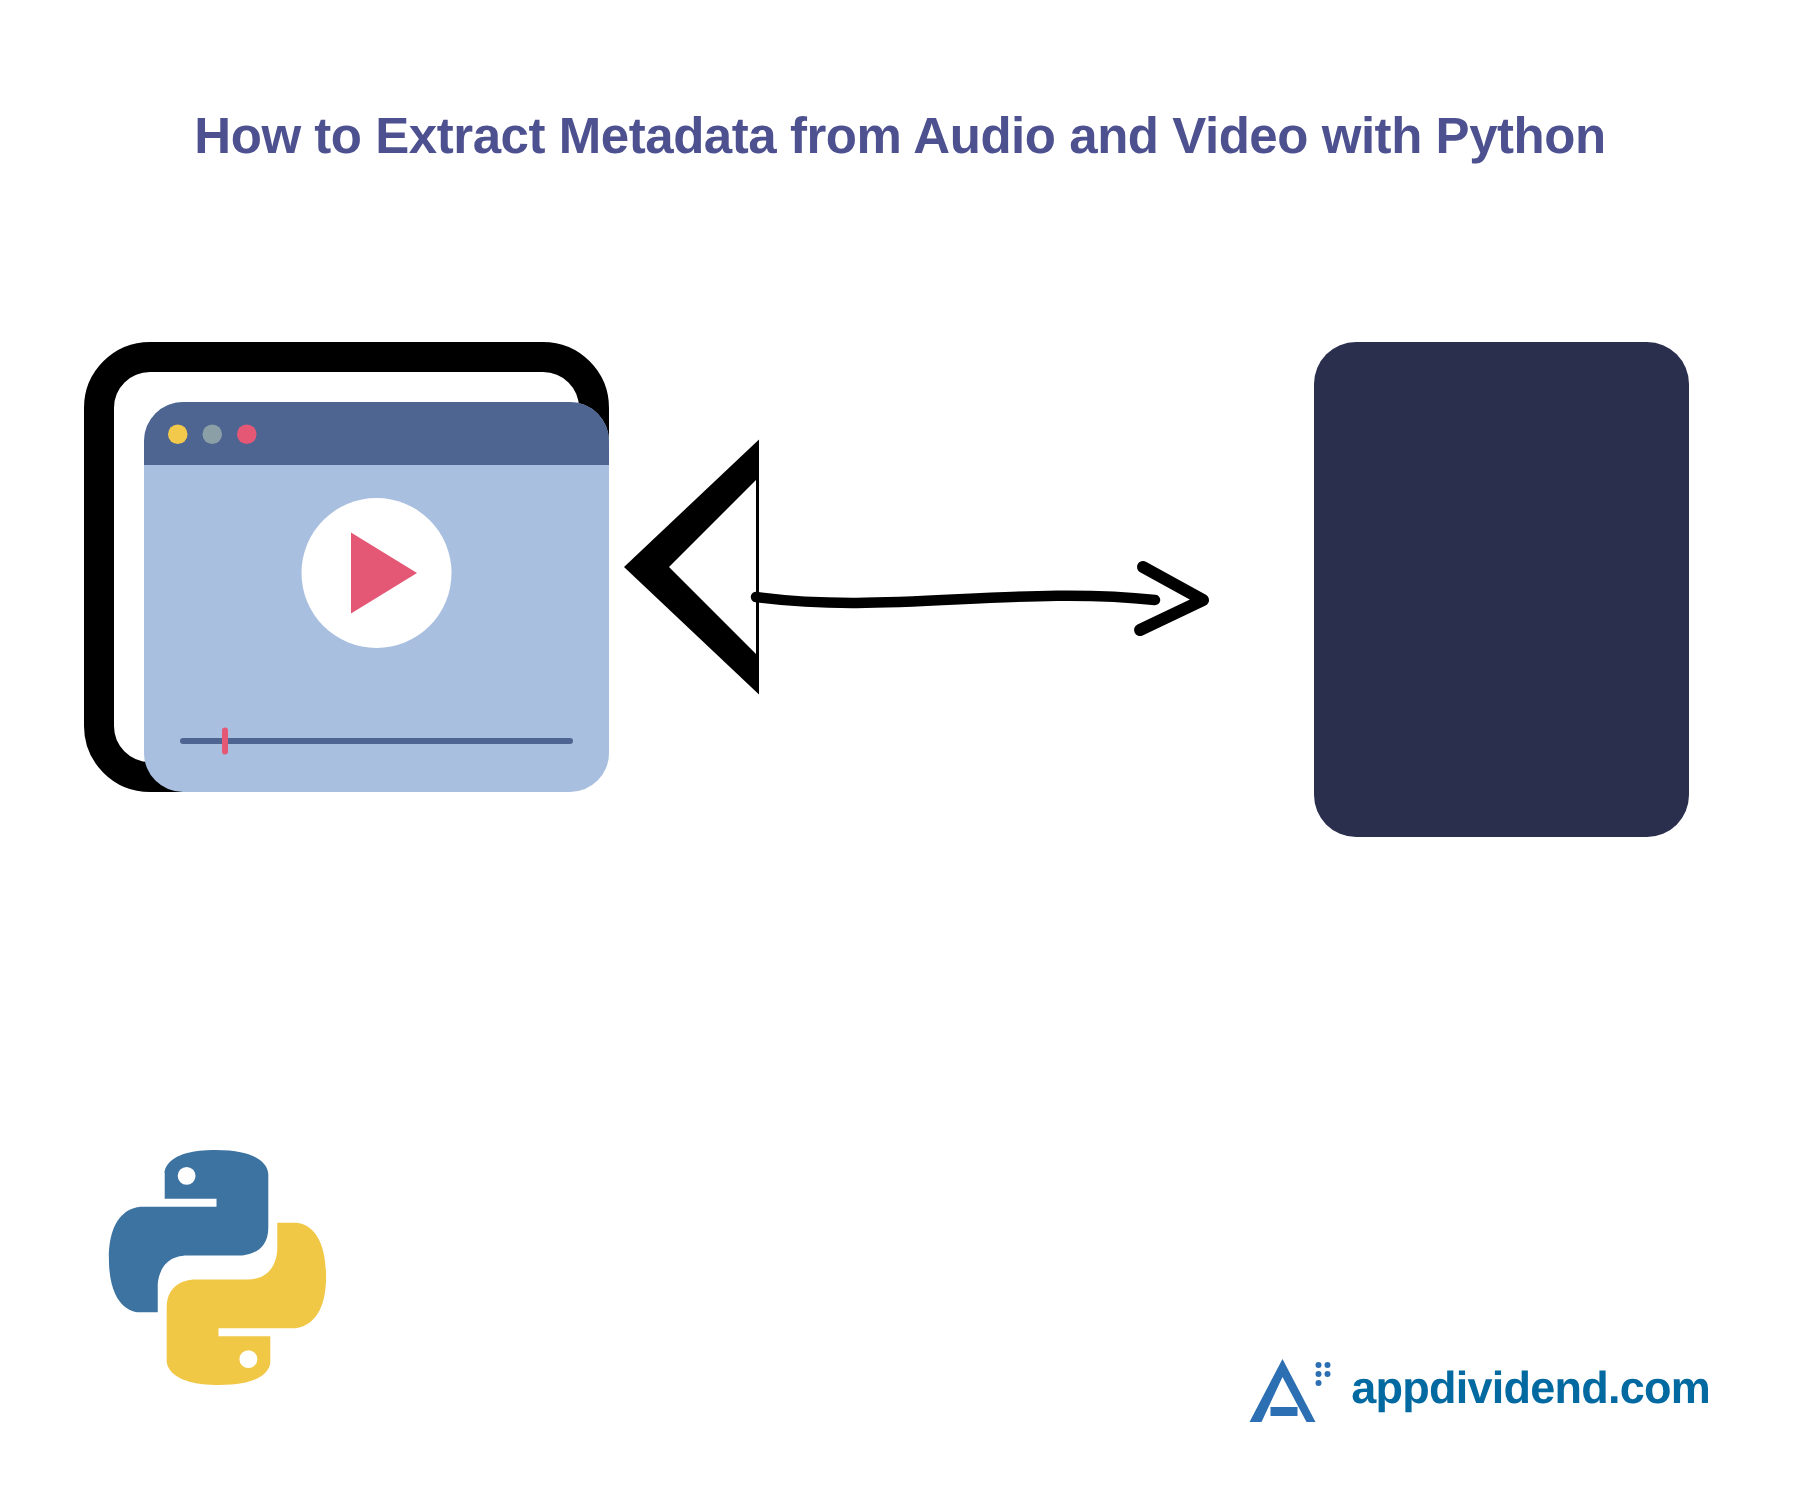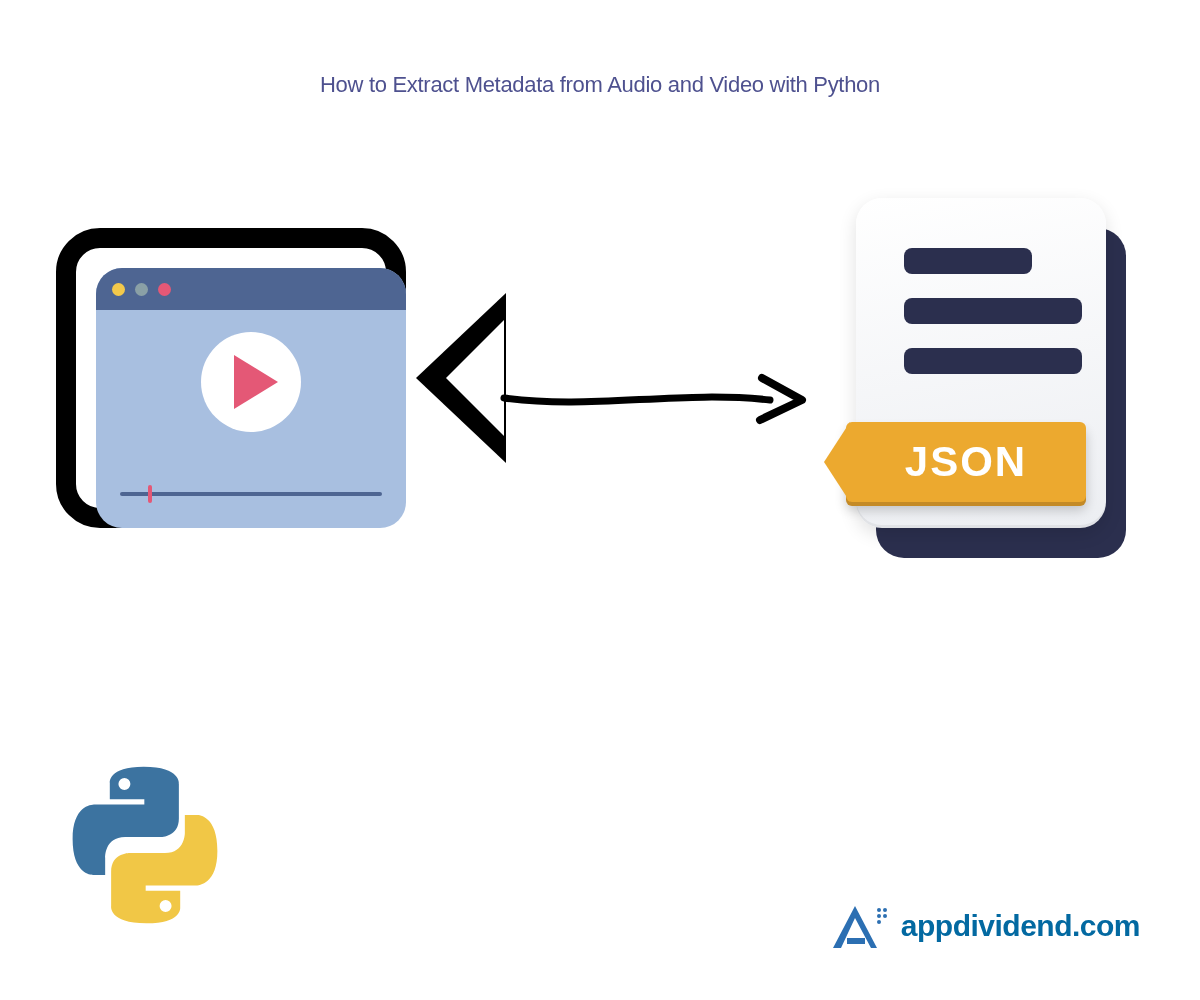--- a/index.html
+++ b/index.html
@@ -10,22 +10,22 @@
       font-family: Arial, Helvetica, sans-serif;
       position: relative;
       overflow: hidden;
     }
     .title {
       position: absolute;
       top: 72px;
       left: 0;
       width: 100%;
       text-align: center;
-      font-size: 22px;
-      font-weight: 400;
+      font-size: 34px;
+      font-weight: 700;
       color: #4e518f;
       letter-spacing: -0.3px;
     }
 
     
     .camera {
       position: absolute;
       left: 56px;
       top: 228px;
       width: 400px;
@@ -248,28 +248,20 @@
   <div class="camera-lens"></div>
 </div>
 
 <svg class="arrow" viewBox="0 0 310 60">
   <path d="M4,28 C90,40 180,20 270,30" stroke="#000" stroke-width="7" fill="none" stroke-linecap="round"></path>
   <path d="M262,8 L302,30 L260,50" stroke="#000" stroke-width="8" fill="none" stroke-linecap="round" stroke-linejoin="round"></path>
 </svg>
 
 <div class="jsondoc">
   <div class="doc-shadow"></div>
-  <div class="doc-front">
-    <div class="doc-line l1"></div>
-    <div class="doc-line l2"></div>
-    <div class="doc-line l3"></div>
-    <div class="json-badge">
-      <span class="json-text">JSON</span>
-    </div>
-  </div>
 </div>
 
 <svg class="pylogo" viewBox="0 0 256 256">
   <path fill="#3c73a0" d="M126 10c-54 0-51 24-51 24v25h52v8H54s-35-4-35 52 31 54 31 54h18v-26s-1-31 30-31h52s29 1 29-28V36s4-26-53-26zm-29 17a9 9 0 1 1 0 18 9 9 0 0 1 0-18z"></path>
   <path fill="#f1c746" d="M130 246c54 0 51-24 51-24v-25h-52v-8h73s35 4 35-52-31-54-31-54h-18v26s1 31-30 31h-52s-29-1-29 28v52s-4 26 53 26zm29-17a9 9 0 1 1 0-18 9 9 0 0 1 0 18z"></path>
 </svg>
 
 <div class="brand">
   <svg class="brand-mark" viewBox="0 0 64 52">
     <path d="M4 48 L26 6 L48 48 L42 48 L26 18 L12 48 Z" fill="#2c6fb2"></path>

